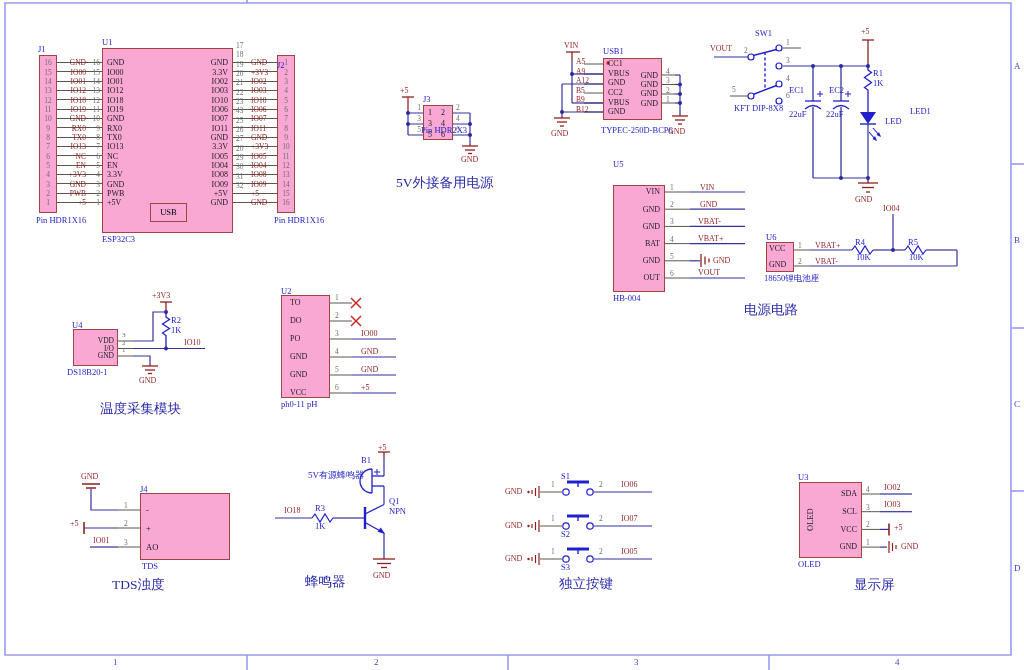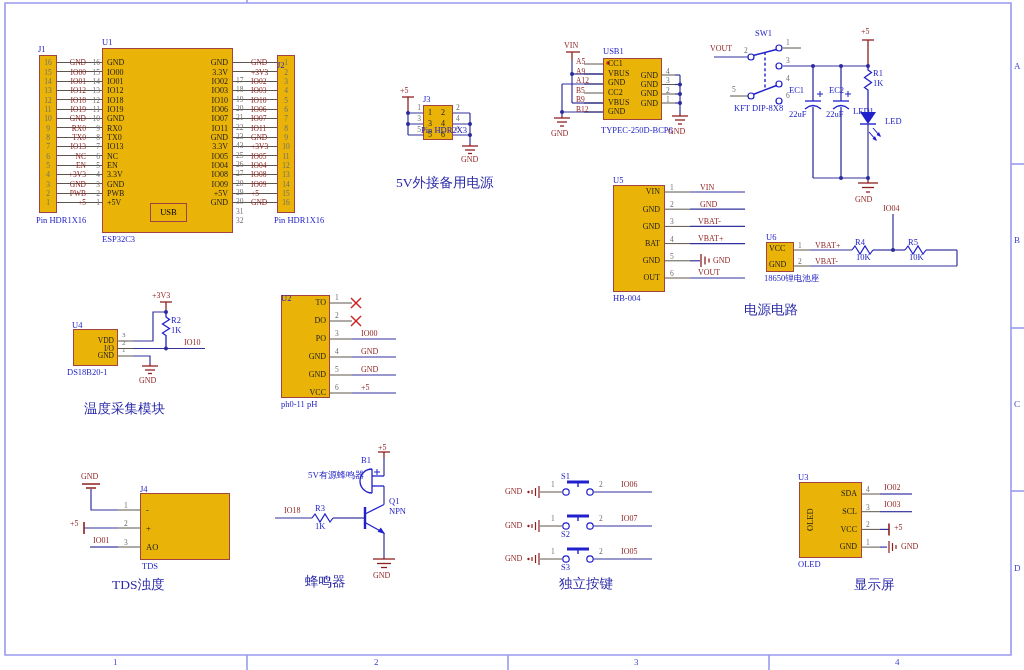--- a/index.html
+++ b/index.html
@@ -1,18 +1,18 @@
 <!DOCTYPE html>
 <html><head>
 <meta charset="utf-8">
 <style>
   html,body{margin:0;padding:0;background:#ffffff}
   #sheet{position:relative;width:1024px;height:670px;background:#ffffff;overflow:hidden;
          font-family:"Liberation Serif",serif}
-  .box{position:absolute;background:#eab308;border:1.2px solid #a04343;z-index:1;box-sizing:border-box}
+  .box{position:absolute;background:#f9a8d4;border:1.2px solid #a04343;z-index:1;box-sizing:border-box}
   svg.layer{position:absolute;left:0;top:0;z-index:2}
   .t{position:absolute;z-index:3;white-space:nowrap;font-size:8px;color:#1c1c1c;line-height:1}
   .des{color:#2424c8;font-size:8.5px}
   .net{color:#8e1f1f;font-size:8px}
   .num{color:#6f6f6f;font-size:7.5px}
   .cap{color:#2a2aa8;font-size:13.5px}
   .zone{color:#4444cc;font-size:9px}
   .col{position:absolute;z-index:3;white-space:nowrap}
   .col>span{display:block;height:var(--rh,9.33px);line-height:var(--rh,9.33px);font-size:var(--fs,7.5px)}
   .c-net>span{color:#8e1f1f}
@@ -496,21 +496,21 @@
       <span>IO11</span>
       <span>GND</span>
       <span>3.3V</span>
       <span>IO05</span>
       <span>IO04</span>
       <span>IO08</span>
       <span>IO09</span>
       <span>+5V</span>
       <span>GND</span>
     </div>
-  <div class="col c-num" style="left:236px;top:76px;width:13px">
+  <div class="col c-num" style="left:236px;top:41px;width:13px">
       <span>17</span>
       <span>18</span>
       <span>19</span>
       <span>20</span>
       <span>21</span>
       <span>22</span>
       <span>23</span>
       <span>43</span>
       <span>25</span>
       <span>26</span>
@@ -634,41 +634,41 @@
   <span class="t num" style="left:732px;top:86px">5</span>
   <span class="t num" style="left:786px;top:92px">6</span>
   <span class="t des" style="left:734px;top:104px">KFT DIP-8X8</span>
   <span class="t net" style="left:861px;top:28px">+5</span>
   <span class="t des" style="left:873px;top:69px">R1</span>
   <span class="t des" style="left:873px;top:79px">1K</span>
   <span class="t des" style="left:789px;top:86px">EC1</span>
   <span class="t des" style="left:789px;top:110px">22uF</span>
   <span class="t des" style="left:829px;top:86px">EC2</span>
   <span class="t des" style="left:826px;top:110px">22uF</span>
-  <span class="t des" style="left:853px;top:107px">LED1</span>
+  <span class="t des" style="left:910px;top:107px">LED1</span>
   <span class="t des" style="left:885px;top:117px">LED</span>
   <span class="t net" style="left:855px;top:196px">GND</span>
 
   <div class="col c-pin" style="left:620px;top:183.4px;width:40px;text-align:right;--rh:17.2px;--fs:8px">
       <span>VIN</span>
       <span>GND</span>
       <span>GND</span>
       <span>BAT</span>
       <span>GND</span>
       <span>OUT</span>
     </div>
   <div class="col c-num" style="left:670px;top:179px;width:10px;--rh:17.2px">
       <span>1</span>
       <span>2</span>
       <span>3</span>
       <span>4</span>
       <span>5</span>
       <span>6</span>
     </div>
-  <span class="t des" style="left:613px;top:176px">U5</span>
+  <span class="t des" style="left:613px;top:160px">U5</span>
   <span class="t des" style="left:613px;top:294px">HB-004</span>
   <span class="t net" style="left:700px;top:184px">VIN</span>
   <span class="t net" style="left:700px;top:201px">GND</span>
   <span class="t net" style="left:698px;top:218px">VBAT-</span>
   <span class="t net" style="left:698px;top:235px">VBAT+</span>
   <span class="t net" style="left:713px;top:257px">GND</span>
   <span class="t net" style="left:698px;top:269px">VOUT</span>
 
   <span class="t des" style="left:766px;top:233px">U6</span>
   <span class="t" style="left:769px;top:245px">VCC</span>
@@ -695,39 +695,39 @@
       <span>2</span>
       <span>1</span>
     </div>
   <span class="t des" style="left:72px;top:321px">U4</span>
   <span class="t net" style="left:152px;top:292px">+3V3</span>
   <span class="t des" style="left:171px;top:316px">R2</span>
   <span class="t des" style="left:171px;top:326px">1K</span>
   <span class="t net" style="left:184px;top:339px">IO10</span>
   <span class="t net" style="left:139px;top:377px">GND</span>
   <span class="t des" style="left:67px;top:368px">DS18B20-1</span>
-  <span class="t cap" style="left:84px;top:402px">温度采集模块</span>
-
-  <div class="col c-pin" style="left:290px;top:294px;width:36px;text-align:right;--rh:18px;--fs:8px">
+  <span class="t cap" style="left:100px;top:402px">温度采集模块</span>
+
+  <div class="col c-pin" style="left:290px;top:294px;width:36px;text-align:left;--rh:18px;--fs:8px">
       <span>TO</span>
       <span>DO</span>
       <span>PO</span>
       <span>GND</span>
       <span>GND</span>
       <span>VCC</span>
     </div>
   <div class="col c-num" style="left:335px;top:289px;width:10px;--rh:18px">
       <span>1</span>
       <span>2</span>
       <span>3</span>
       <span>4</span>
       <span>5</span>
       <span>6</span>
     </div>
-  <span class="t des" style="left:281px;top:294px">U2</span>
+  <span class="t des" style="left:281px;top:287px">U2</span>
   <span class="t net" style="left:361px;top:330px">IO00</span>
   <span class="t net" style="left:361px;top:348px">GND</span>
   <span class="t net" style="left:361px;top:366px">GND</span>
   <span class="t net" style="left:361px;top:384px">+5</span>
   <span class="t des" style="left:281px;top:400px">ph0-11 pH</span>
 
   <div class="col c-pin" style="left:146px;top:501px;width:20px;--rh:18.4px;--fs:8.5px">
       <span>-</span>
       <span>+</span>
       <span>AO</span>

